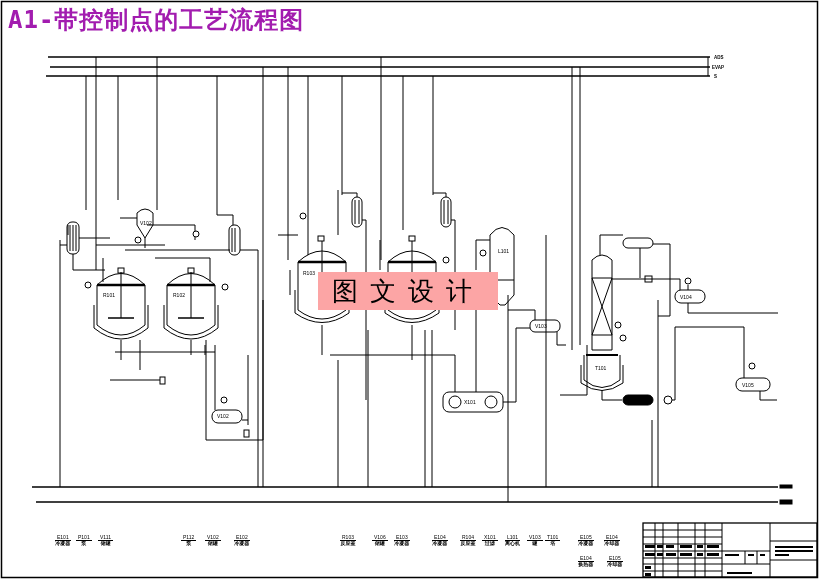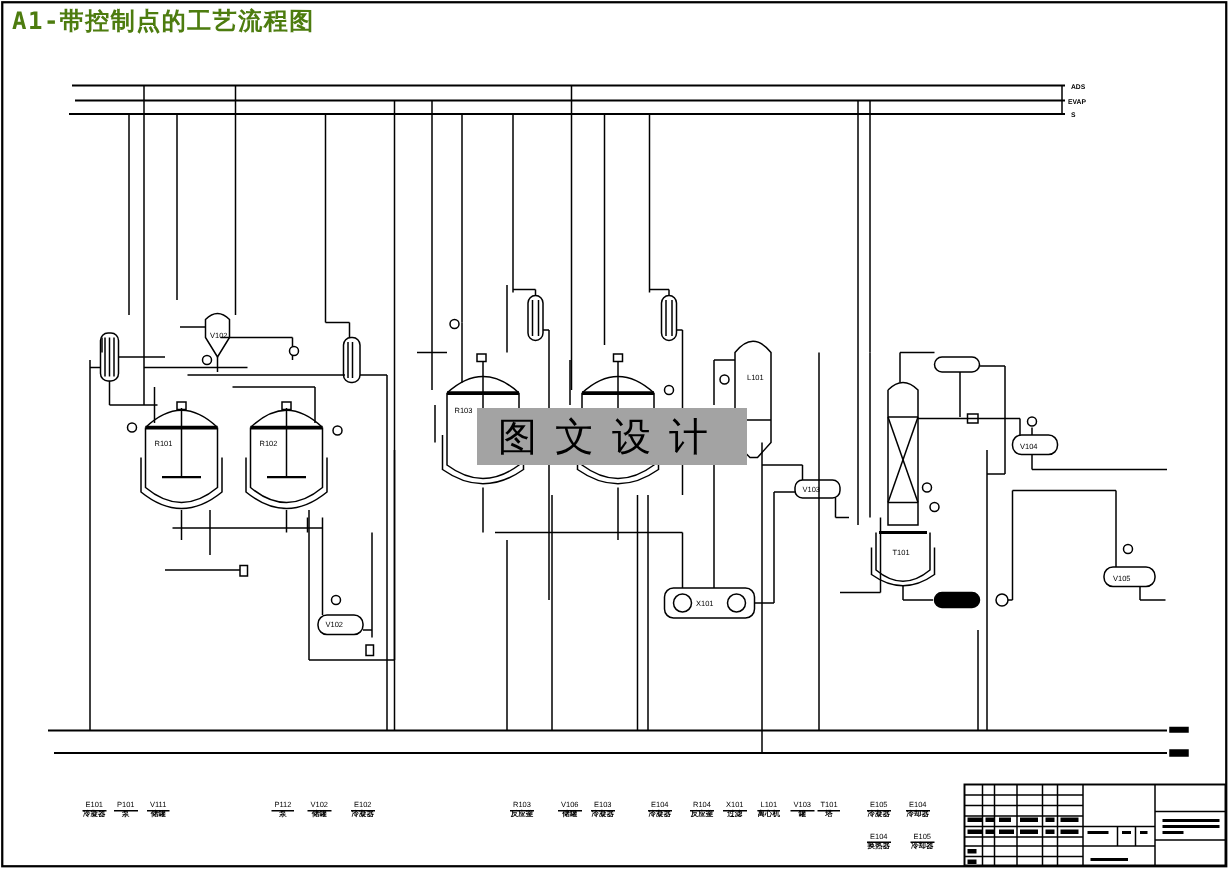--- a/index.html
+++ b/index.html
@@ -1,19 +1,19 @@
 <!DOCTYPE html>
 <html><head>
 <meta charset="utf-8">
 <style>
   html,body{margin:0;padding:0;background:#fff;}
   body{width:820px;height:580px;position:relative;overflow:hidden;font-family:"DejaVu Sans",sans-serif;}
-  .title{position:absolute;left:8px;top:4px;font-family:"DejaVu Sans Mono",monospace;font-weight:bold;font-size:16px;color:#4d7c0f;letter-spacing:1px;}
+  .title{position:absolute;left:8px;top:4px;font-family:"DejaVu Sans Mono",monospace;font-weight:bold;font-size:24px;color:#a21caf;letter-spacing:1px;}
   svg.pid{position:absolute;left:0;top:0;}
-  .wm{position:absolute;left:318px;top:272px;width:180px;height:38px;background:#a3a3a3;display:flex;align-items:center;justify-content:center;font-family:"DejaVu Serif",serif;font-size:26px;letter-spacing:12px;color:#000;}
+  .wm{position:absolute;left:318px;top:272px;width:180px;height:38px;background:#fca5a5;display:flex;align-items:center;justify-content:center;font-family:"DejaVu Serif",serif;font-size:26px;letter-spacing:12px;color:#000;}
   .lbl{font-family:"Liberation Sans",sans-serif;font-size:5px;fill:#000;}
   .tiny{font-family:"Liberation Sans",sans-serif;font-size:4.5px;fill:#000;font-weight:bold;}
 </style>
 </head>
 <body>
 
 <div class="title">A1-带控制点的工艺流程图</div>
 
 <svg class="pid" width="820" height="580" viewBox="0 0 820 580">
   <g stroke="#000" fill="none" stroke-width="1">

